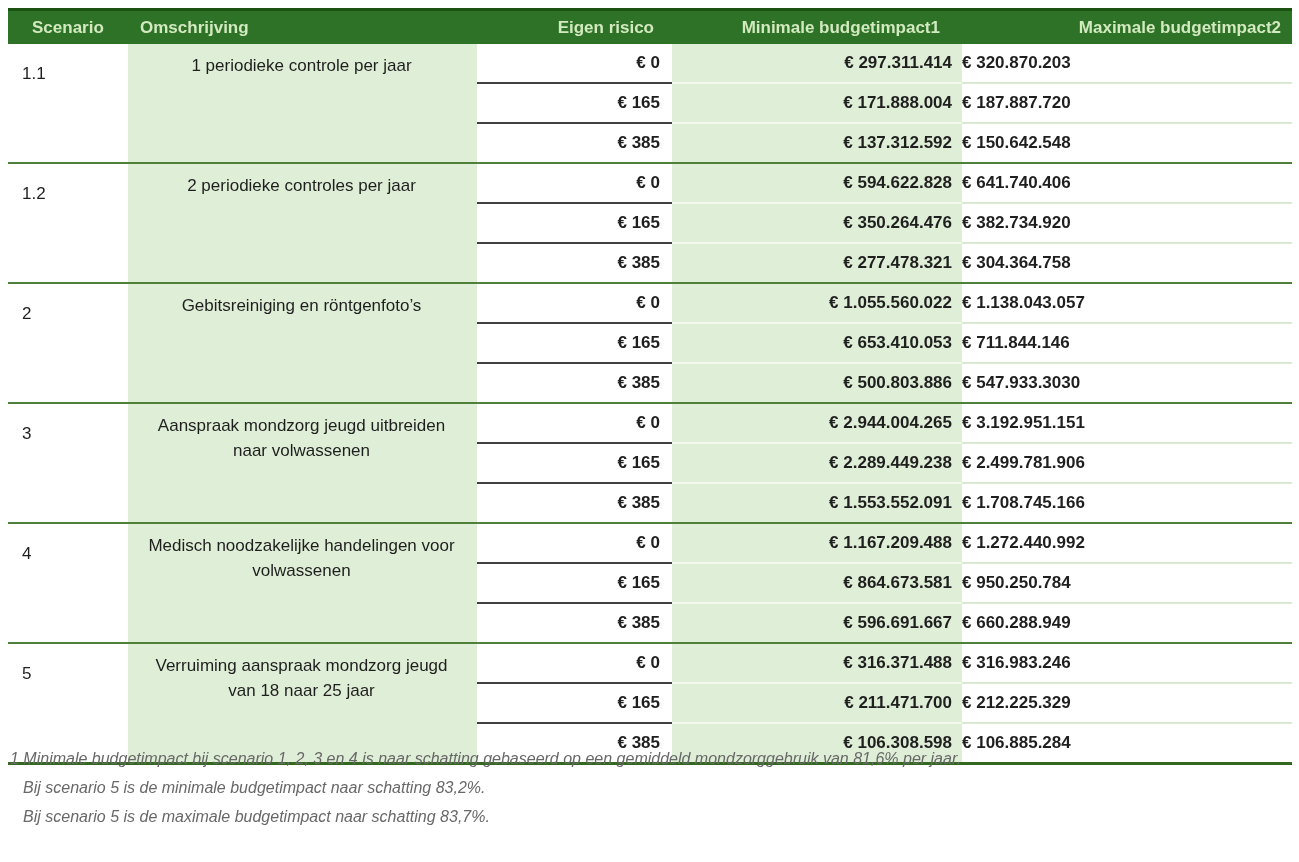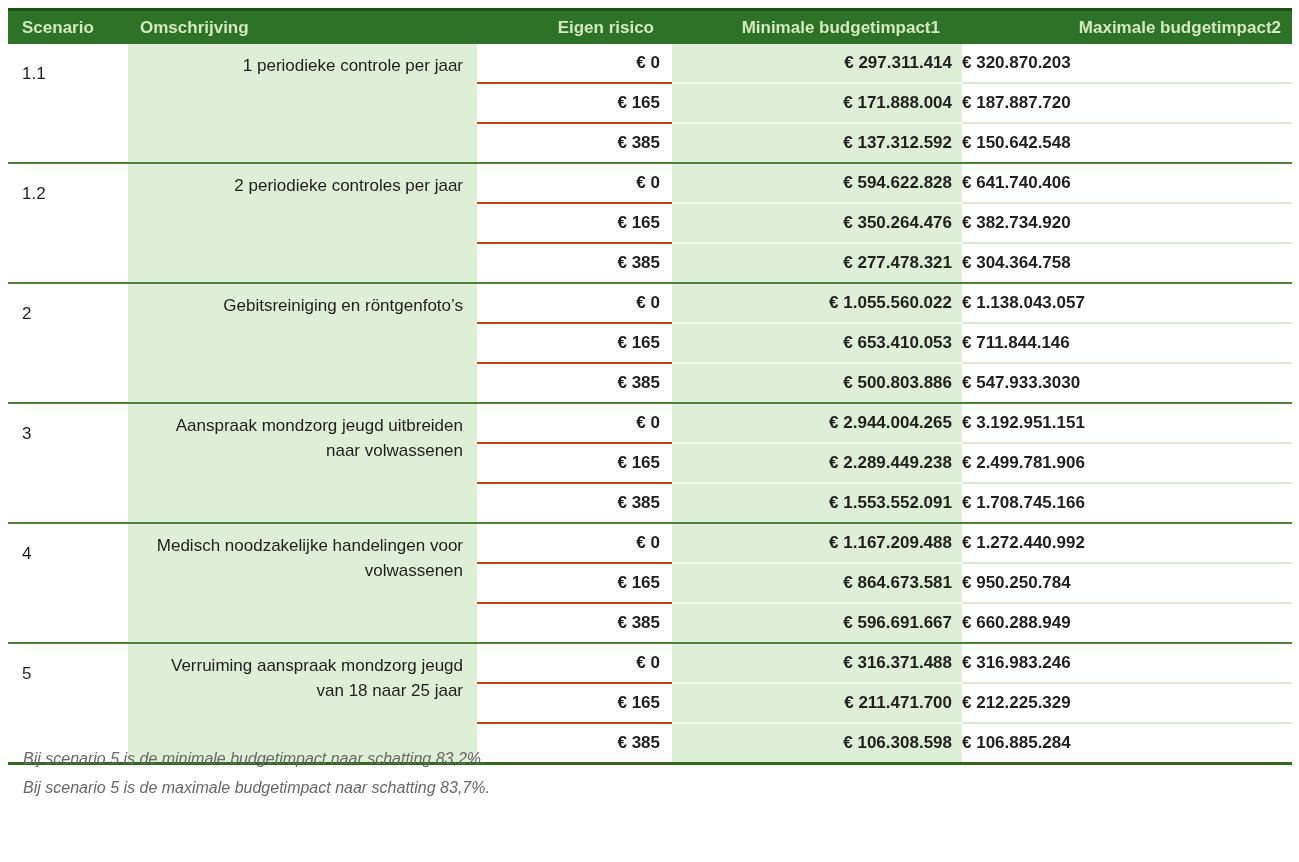--- a/index.html
+++ b/index.html
@@ -20,42 +20,42 @@
   col.c-desc     { width: 349px; }
   col.c-er       { width: 195px; }
   col.c-min      { width: 290px; }
   col.c-max      { width: 330px; }
 
   thead th {
     background: #2d7226; border-top: 3px solid #1c5212;
     color: #d3e9c0; font-size: 17px; font-weight: bold;
     height: 33px; padding: 0; white-space: nowrap;
   }
-  thead th.h-scenario { text-align: left;  padding-left: 14px; }
+  thead th.h-scenario { text-align: left;  padding-left: 24px; }
   thead th.h-desc     { text-align: left;  padding-left: 12px; }
   thead th.h-er       { text-align: right; padding-right: 18px; }
   thead th.h-min      { text-align: right; padding-right: 22px; }
   thead th.h-max      { text-align: right; padding-right: 11px; }
 
   tbody td { padding: 0; height: 38px; vertical-align: middle; font-size: 17px; }
 
   td.scenario {
     background: #ffffff; text-align: left; padding-left: 14px;
     vertical-align: top; padding-top: 20px;
   }
   td.desc {
-    background: #dfeed6; text-align: right; padding-left: 12px; padding-right: 14px;
+    background: #dfeed6; text-align: center; padding-left: 12px; padding-right: 14px;
     vertical-align: top; padding-top: 9px; line-height: 25px;
   }
   td.er  { background: #ffffff; text-align: right; padding-right: 12px; font-weight: bold; }
   td.min { background: #dfeed6; text-align: right; padding-right: 10px; font-weight: bold; }
   td.max { background: #ffffff; text-align: left; padding-right: 11px; font-weight: bold; }
 
   
-  tbody tr + tr td.er  { border-top: 2px solid #c2410c; margin-left: 39px; }
+  tbody tr + tr td.er  { border-top: 2px solid #404040; margin-left: 39px; }
   tbody tr + tr td.max { border-top: 2px solid #dbe9d2; }
   tbody tr + tr td.min { border-top: 2px solid #f1f8ec; margin-top: 20px; }
 
   
   tbody.grp + tbody.grp tr:first-child td { border-top: 2px solid #4f8039; }
 
   .footnotes {
     position: absolute; left: 10px; top: 744px; width: 1282px;
     color: #686868; font-style: italic; font-size: 16px; line-height: 29px;
   }
@@ -193,15 +193,16 @@
         <tr>
           <td class="er">€ 385</td>
           <td class="min">€ 106.308.598</td>
           <td class="max">€ 106.885.284</td>
         </tr>
       </tbody>
     </table>
 </div>
 
 <div class="footnotes">
+  <div>1 Minimale budgetimpact bij scenario 1, 2, 3 en 4 is naar schatting gebaseerd op een gemiddeld mondzorggebruik van 81,6% per jaar.</div>
   <div class="fn-cont">Bij scenario 5 is de minimale budgetimpact naar schatting 83,2%.</div>
   <div class="fn-cont">Bij scenario 5 is de maximale budgetimpact naar schatting 83,7%.</div>
 </div>
 
 </body></html>

